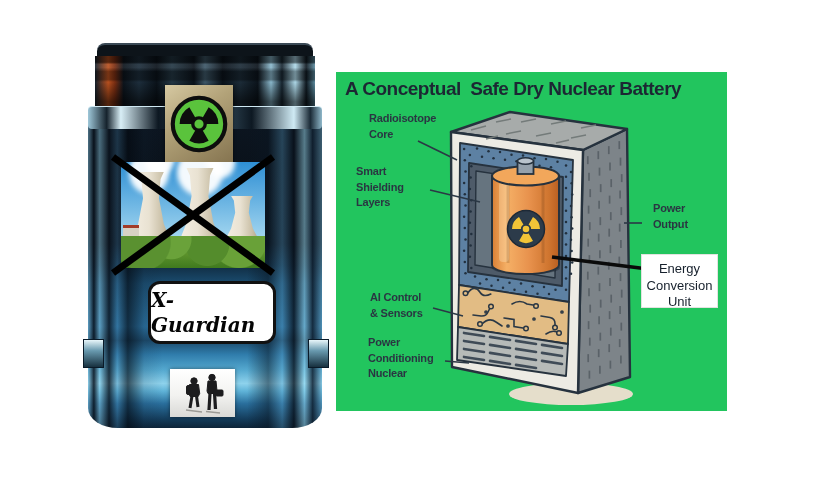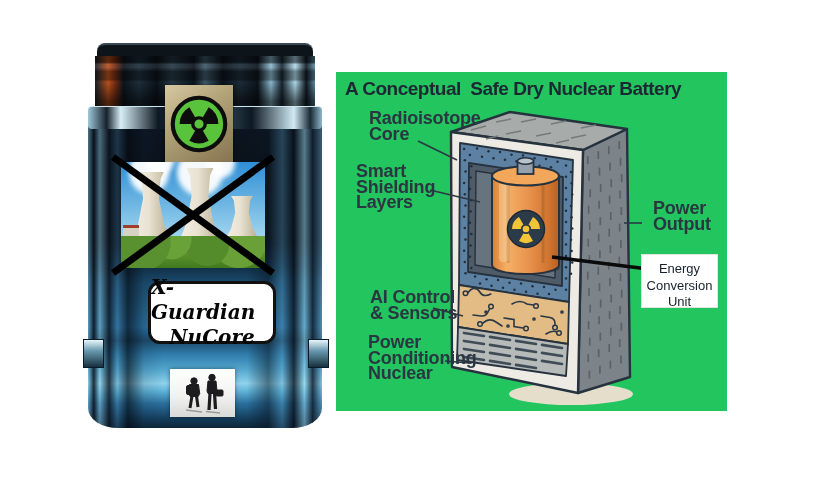--- a/index.html
+++ b/index.html
@@ -69,21 +69,21 @@
     font-size:20px;line-height:25px;color:#050505;}
   .people-img{position:absolute;left:82px;top:326px;width:65px;height:48px;
     background:linear-gradient(180deg,#ffffff 0%,#f2f2f0 55%,#d9d9d6 100%);
     box-shadow:0 0 4px rgba(0,0,0,.5);}
 
   
   .right-panel{position:absolute;left:336px;top:72px;width:391px;height:339px;background:#22c55e;}
   .diagram-title{position:absolute;left:9px;top:6px;font-weight:bold;font-size:19px;
     letter-spacing:-0.5px;color:#1c2733;white-space:pre;}
   .diagram-svg{position:absolute;left:0;top:0;width:391px;height:339px;}
-  .callout{position:absolute;font-weight:bold;font-size:18px;line-height:15.5px;
+  .callout{position:absolute;font-weight:bold;font-size:11px;line-height:15.5px;
     letter-spacing:-0.2px;color:#2a3642;}
   .co-radioisotope{left:33px;top:39px;}
   .co-smart{left:20px;top:92px;}
   .co-ai{left:34px;top:218px;}
   .co-powercond{left:32px;top:263px;}
   .co-poweroutput{left:317px;top:129px;}
   .energy-box{position:absolute;left:305px;top:182px;width:77px;height:54px;background:#ffffff;
     border:1px solid #e3e3e0;box-sizing:border-box;text-align:center;
     font-size:13px;line-height:16.5px;font-weight:normal;color:#16202c;padding-top:6px;}
 </style>
@@ -123,21 +123,20 @@
       <div class="building"></div>
       <div class="trees"></div>
     </div>
     <svg class="x-overlay" style="left:21px;top:111px;position:absolute;" viewBox="0 0 168 122">
       <line x1="4" y1="3" x2="164" y2="119" stroke="#000000" stroke-width="7"></line>
       <line x1="164" y1="3" x2="4" y2="119" stroke="#000000" stroke-width="7"></line>
     </svg>
 
     <div class="name-plate">
       <div>X-Guardian</div>
-      <div>NuCore</div>
     </div>
 
     <div class="people-img">
       <svg width="65" height="48" viewBox="0 0 65 48">
         <g fill="#1c1c1e" stroke="#1c1c1e">
           <circle cx="24" cy="12" r="3.2"></circle>
           <path d="M19.5,15.5 h9 l1.2,9 -1.5,3 h-8 l-1.5,-3 z"></path>
           <rect x="16.5" y="16.5" width="4.5" height="9" rx="1.5"></rect>
           <line x1="22" y1="27" x2="20" y2="39" stroke-width="3"></line>
           <line x1="26.5" y1="27" x2="28" y2="38" stroke-width="3"></line>

